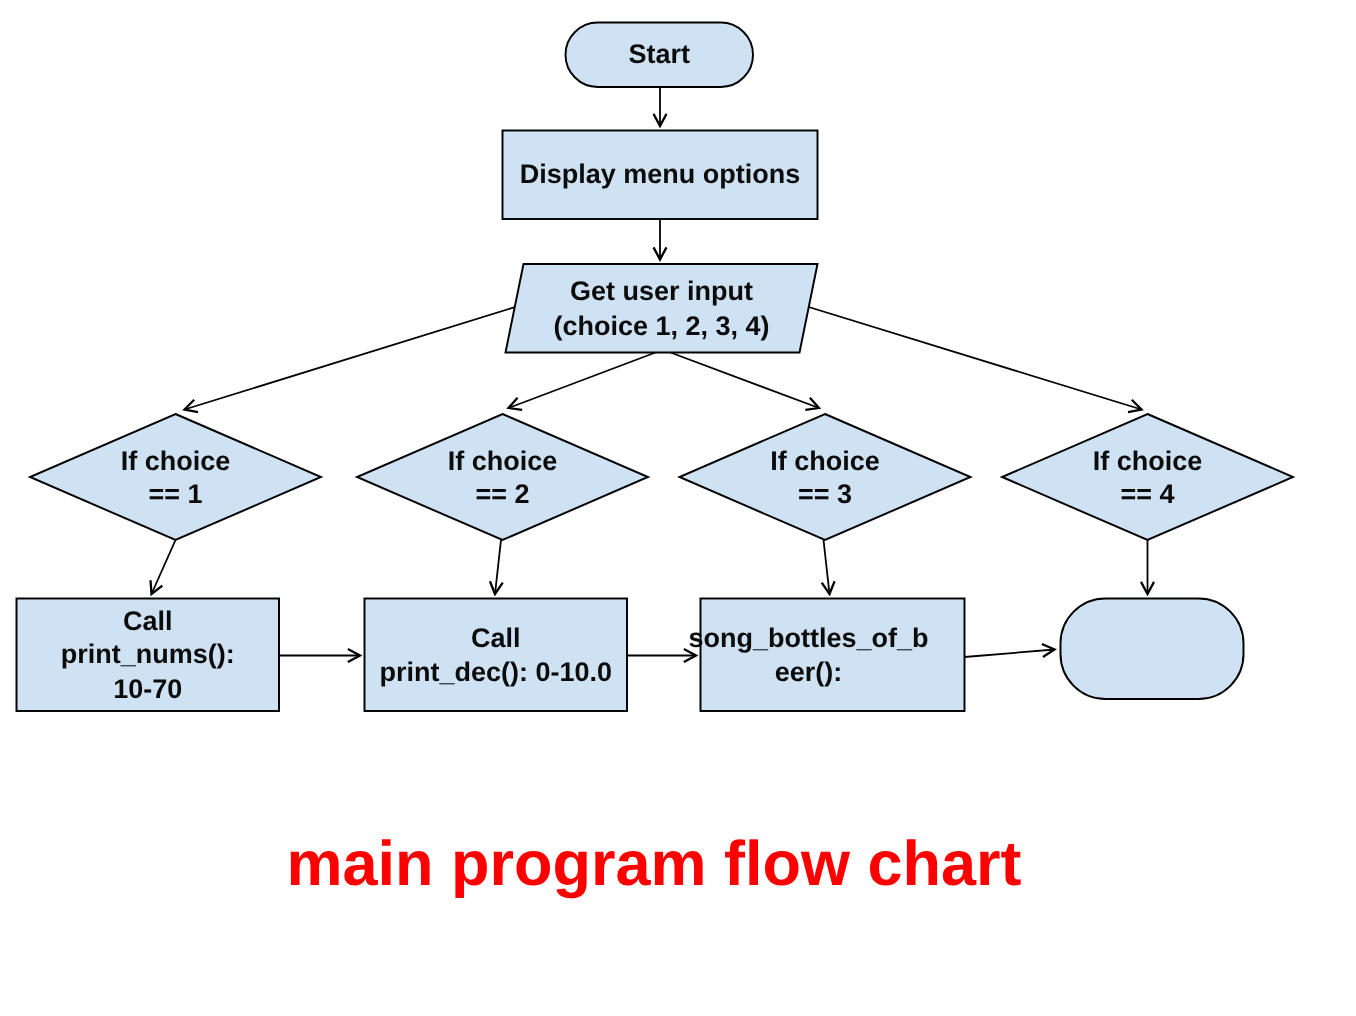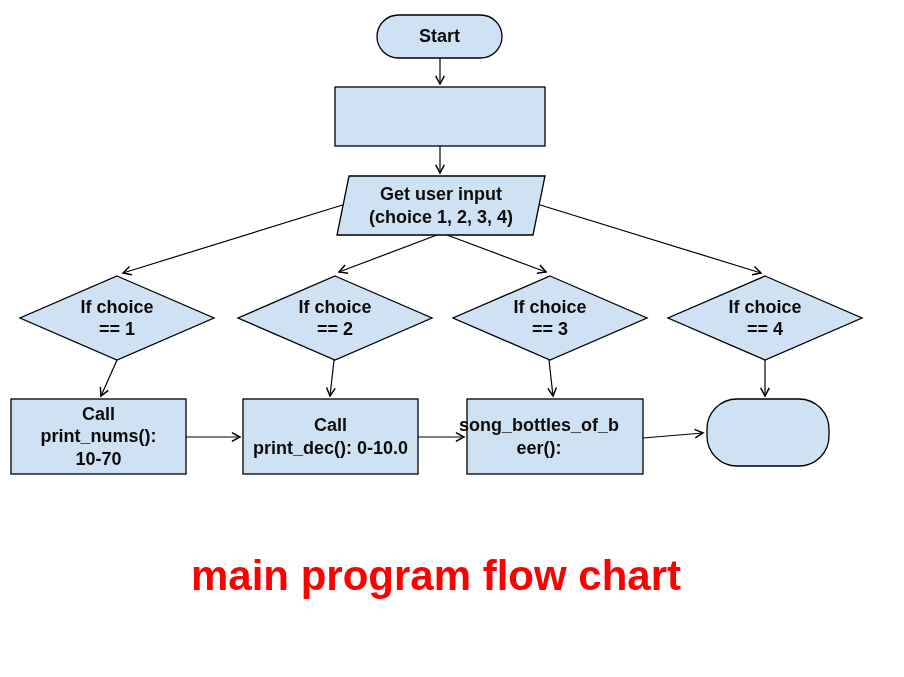--- a/index.html
+++ b/index.html
@@ -48,20 +48,21 @@
     <polygon class="node-shape" points="335,276 432,318 335,360 238,318"></polygon>
     <polygon class="node-shape" points="550,276 647,318 550,360 453,318"></polygon>
     <polygon class="node-shape" points="765,276 862,318 765,360 668,318"></polygon>
     <rect class="node-shape" x="11" y="399" width="175" height="75"></rect>
     <rect class="node-shape" x="243" y="399" width="175" height="75"></rect>
     <rect class="node-shape" x="467" y="399" width="176" height="75"></rect>
     <rect class="node-shape" x="707" y="399" width="122" height="67" rx="30"></rect>
   </svg>
 
   <div class="label" style="left:377px;top:15px;width:125px;height:43px;">Start</div>
+  <div class="label" style="left:335px;top:87px;width:210px;height:59px;">Display menu options</div>
   <div class="label" style="left:345px;top:176px;width:192px;height:59px;">Get user input
 (choice 1, 2, 3, 4)</div>
   <div class="label" style="left:20px;top:278px;width:194px;height:80px;">If choice
 == 1</div>
   <div class="label" style="left:238px;top:278px;width:194px;height:80px;">If choice
 == 2</div>
   <div class="label" style="left:453px;top:278px;width:194px;height:80px;">If choice
 == 3</div>
   <div class="label" style="left:668px;top:278px;width:194px;height:80px;">If choice
 == 4</div>

